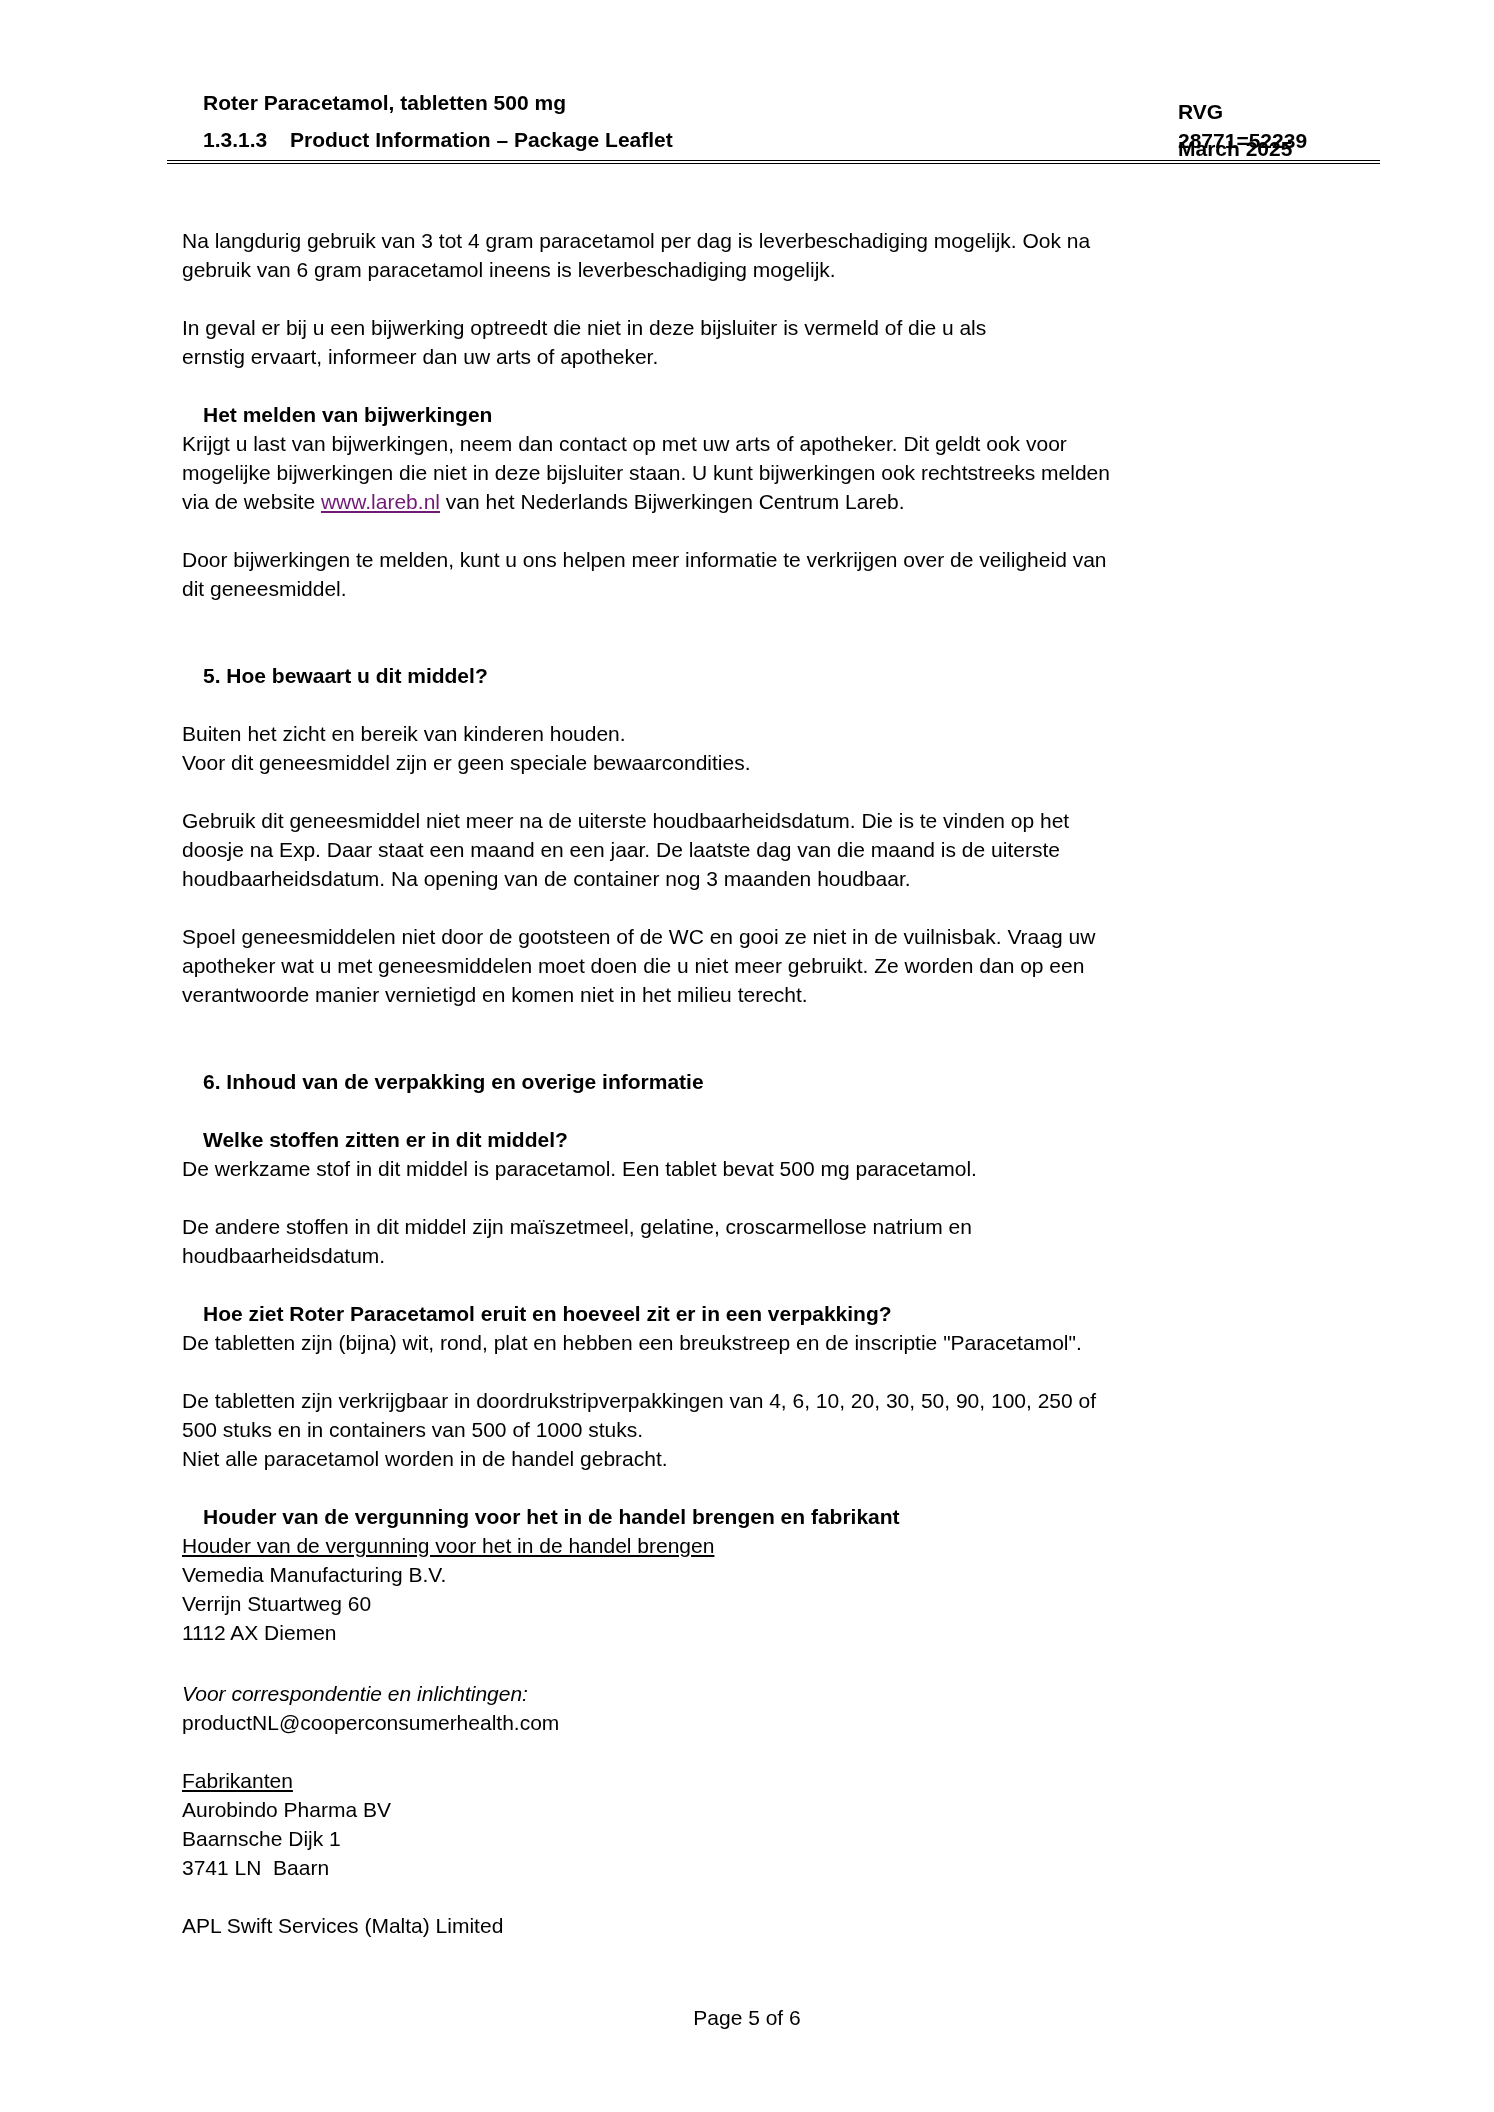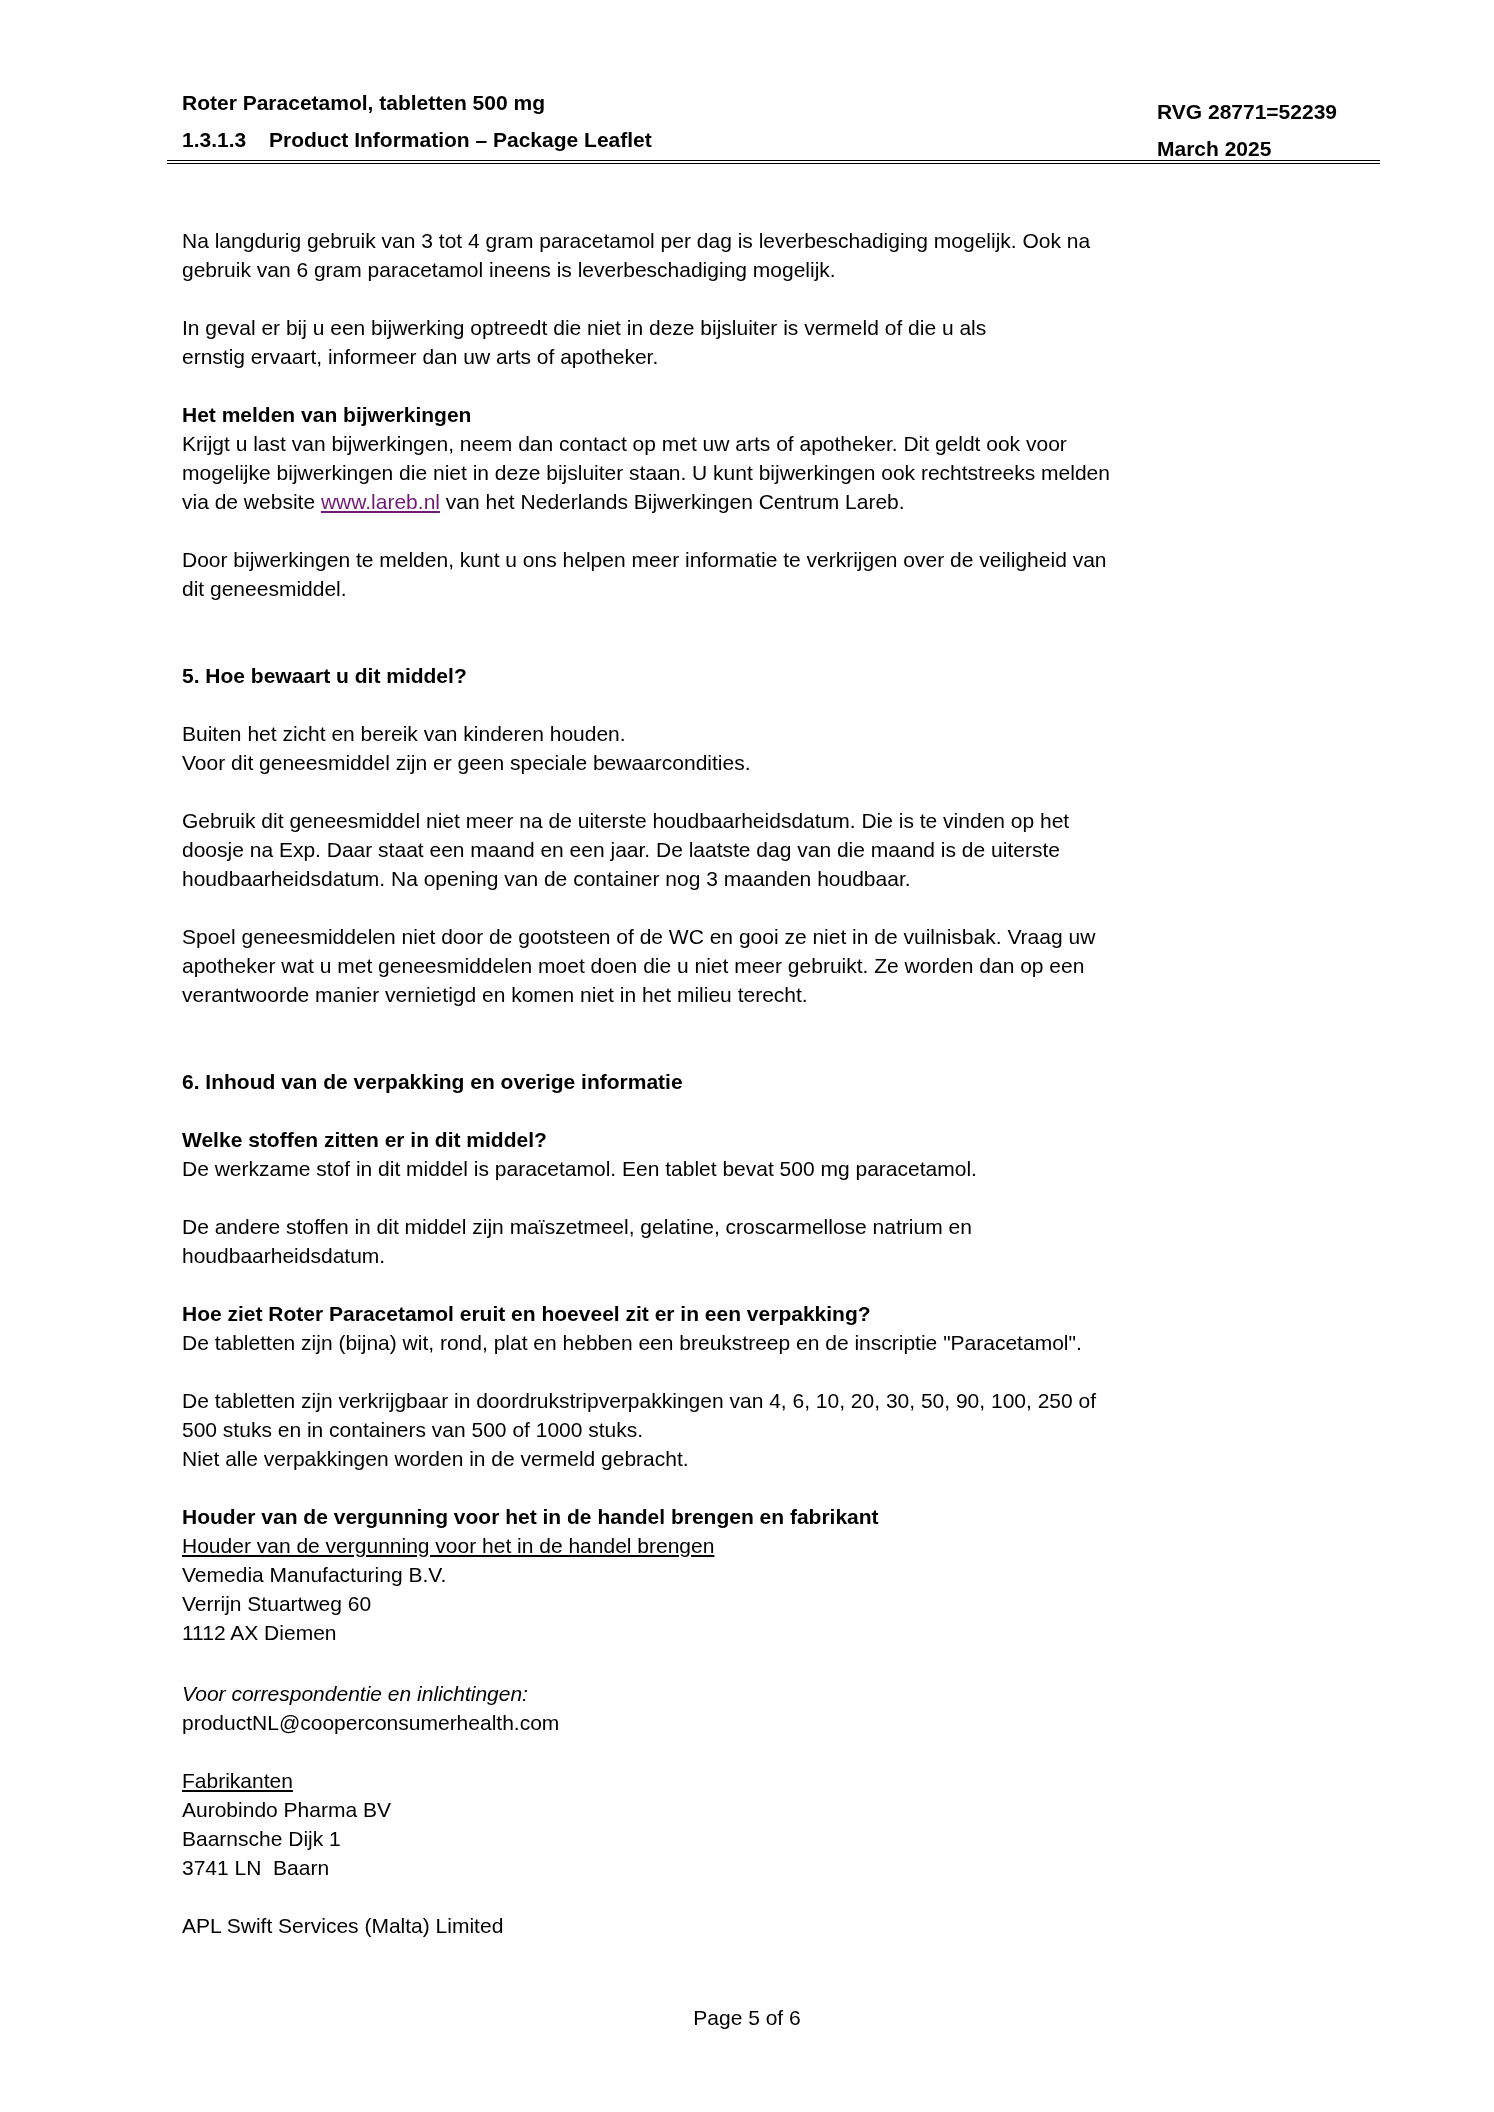--- a/index.html
+++ b/index.html
@@ -25,21 +25,21 @@
   .rule {
     margin-top: 6px;
     margin-left: -15px;
     width: 1213px;
     height: 4px;
     box-sizing: border-box;
     border-top: 1px solid #000;
     border-bottom: 1px solid #000;
   }
   .line { white-space: pre-wrap; }
-  .b { font-weight: 700; }
+  .b { font-weight: 700; margin-left: 21px; }
   .i { font-style: italic; margin-top: 32px; }
   .u { text-decoration: underline; }
   .g1 { margin-top: 29px; }
   .g2 { margin-top: 58px; }
   .gfirst { margin-top: 62px; }
   .link { color: #701a75; text-decoration: underline; cursor: pointer; }
   .footer {
     position: absolute;
     left: 0; top: 2003px;
     width: 1494px;
@@ -124,21 +124,21 @@
     </div>
 
     <div class="g1">
       <div class="b line">Hoe ziet Roter Paracetamol eruit en hoeveel zit er in een verpakking?</div>
       <div class="line">De tabletten zijn (bijna) wit, rond, plat en hebben een breukstreep en de inscriptie "Paracetamol".</div>
     </div>
 
     <div class="g1">
       <div class="line">De tabletten zijn verkrijgbaar in doordrukstripverpakkingen van 4, 6, 10, 20, 30, 50, 90, 100, 250 of</div>
       <div class="line">500 stuks en in containers van 500 of 1000 stuks.</div>
-      <div class="line">Niet alle verpakkingen worden in de vermeld gebracht.</div>
+      <div class="line">Niet alle paracetamol worden in de handel gebracht.</div>
     </div>
 
     <div class="g1">
       <div class="b line">Houder van de vergunning voor het in de handel brengen en fabrikant</div>
       <div class="u line">Houder van de vergunning voor het in de handel brengen</div>
       <div class="line">Vemedia Manufacturing B.V.</div>
       <div class="line">Verrijn Stuartweg 60</div>
       <div class="line">1112 AX Diemen</div>
     </div>
 

